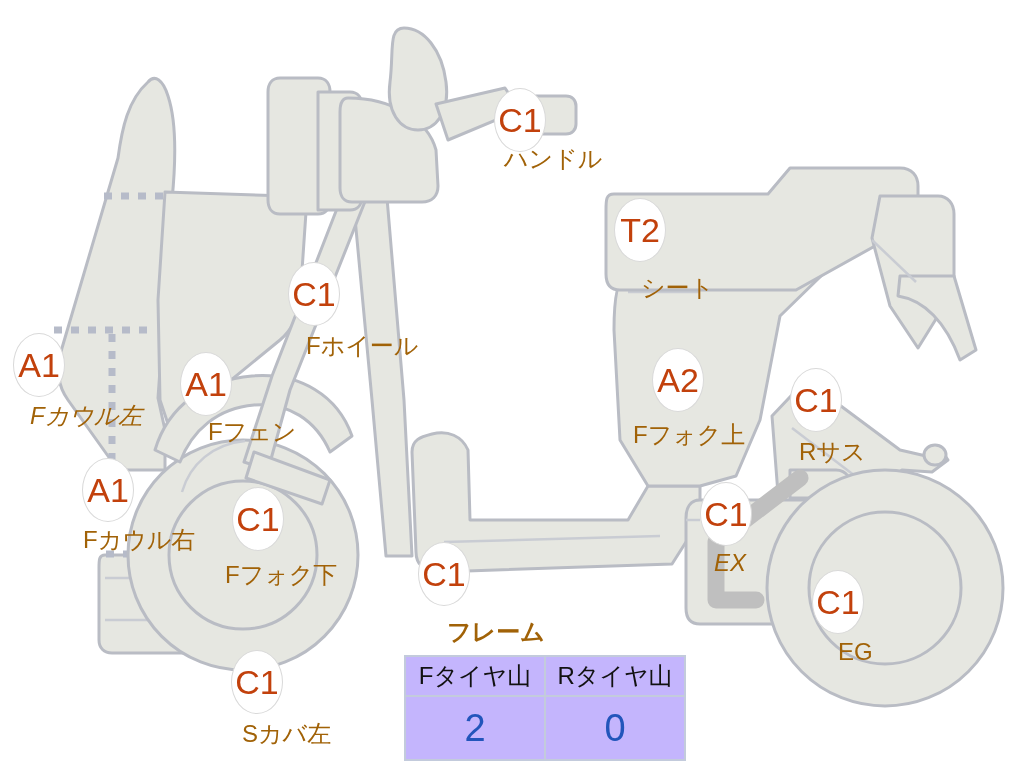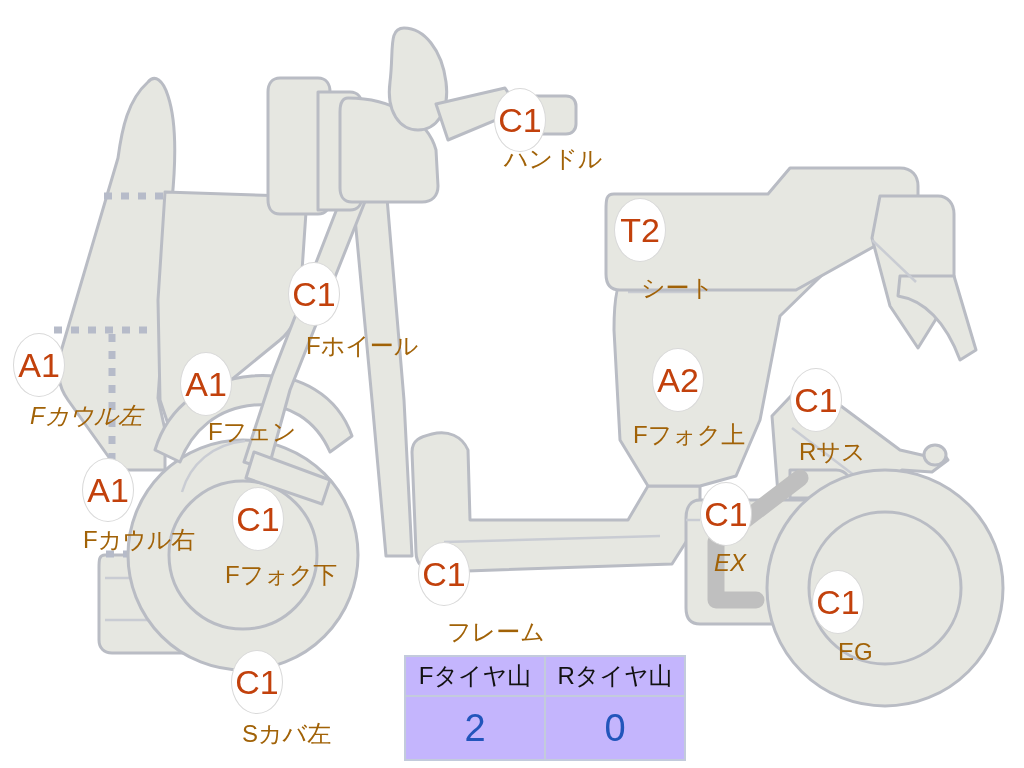--- a/index.html
+++ b/index.html
@@ -212,21 +212,21 @@
       <div class="mlabel" style="left: 30px; top: 404px; font-style: italic;">Fカウル左</div>
       <div class="marker" style="left: 180px; top: 352px;">A1</div>
       <div class="mlabel" style="left: 208px; top: 420px;">Fフェン</div>
       <div class="marker" style="left: 82px; top: 458px;">A1</div>
       <div class="mlabel" style="left: 83px; top: 528px;">Fカウル右</div>
       <div class="marker" style="left: 232px; top: 487px;">C1</div>
       <div class="mlabel" style="left: 225px; top: 563px;">Fフォク下</div>
       <div class="marker" style="left: 231px; top: 650px;">C1</div>
       <div class="mlabel" style="left: 242px; top: 722px;">Sカバ左</div>
       <div class="marker" style="left: 418px; top: 542px;">C1</div>
-      <div class="mlabel" style="left: 447px; top: 620px;">フレーム</div>
+      <div class="mlabel" style="left: 447px; top: 620px; font-weight: bold;">フレーム</div>
       <div class="marker" style="left: 614px; top: 198px;">T2</div>
       <div class="mlabel" style="left: 641px; top: 276px;">シート</div>
       <div class="marker" style="left: 624px; top: 348px; margin-left: 28px;">A2</div>
       <div class="mlabel" style="left: 633px; top: 423px;">Fフォク上</div>
       <div class="marker" style="left: 790px; top: 368px;">C1</div>
       <div class="mlabel" style="left: 799px; top: 440px;">Rサス</div>
       <div class="marker" style="left: 700px; top: 482px;">C1</div>
       <div class="mlabel" style="left: 714px; top: 551px; font-style: italic;">EX</div>
       <div class="marker" style="left: 812px; top: 570px;">C1</div>
       <div class="mlabel" style="left: 838px; top: 640px;">EG</div>

